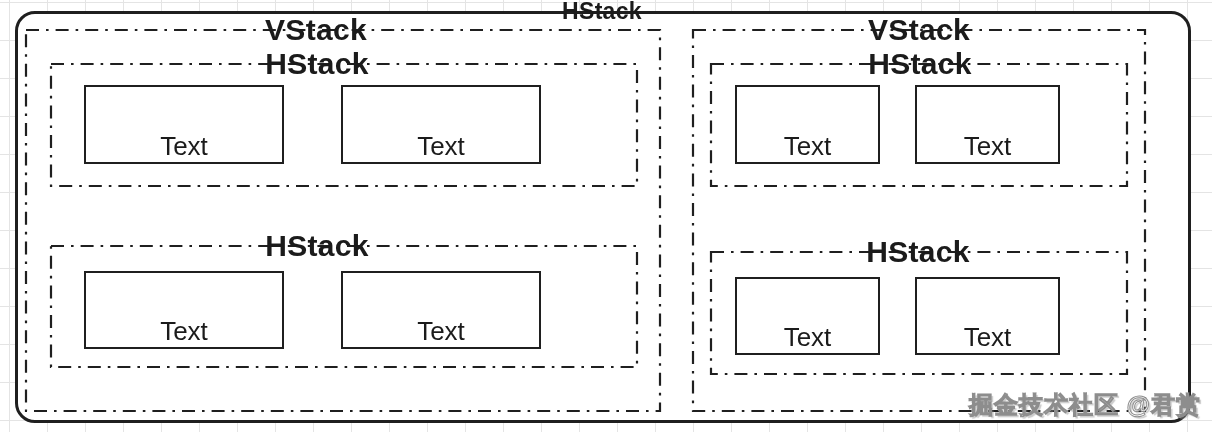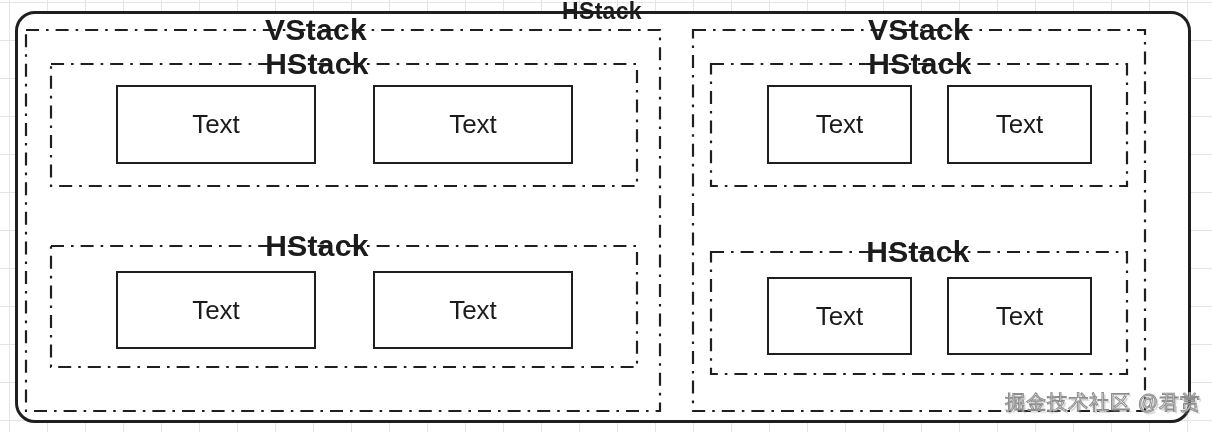--- a/index.html
+++ b/index.html
@@ -47,33 +47,32 @@
     letter-spacing: 0.3px;
     z-index: 5;
   }
   .root-label { font-size: 23px; }
   .text-box {
     position: absolute;
     box-sizing: border-box;
     border: 2.5px solid #1f1f1f;
     background: #ffffff;
     display: flex;
-    align-items: center;
+    align-items: flex-end;
     justify-content: center;
     font-size: 26px;
     font-weight: 500;
     z-index: 3;
-    margin-left: 32px;
   }
   .watermark {
     position: absolute;
     top: 389px;
     right: 11px;
-    font-size: 20px;
-    font-weight: 400;
+    font-size: 24px;
+    font-weight: 700;
     letter-spacing: 1px;
     color: #fdfdfd;
     -webkit-text-stroke: 1px #8d8d8d;
     text-shadow: 2px 2px 1px rgba(140,140,140,0.45);
     z-index: 10;
     white-space: nowrap;
   }
   
   .lbl-root   { left: 602px; top: -1px; }
   .lbl-v0     { left: 316px; top: 18px; }

